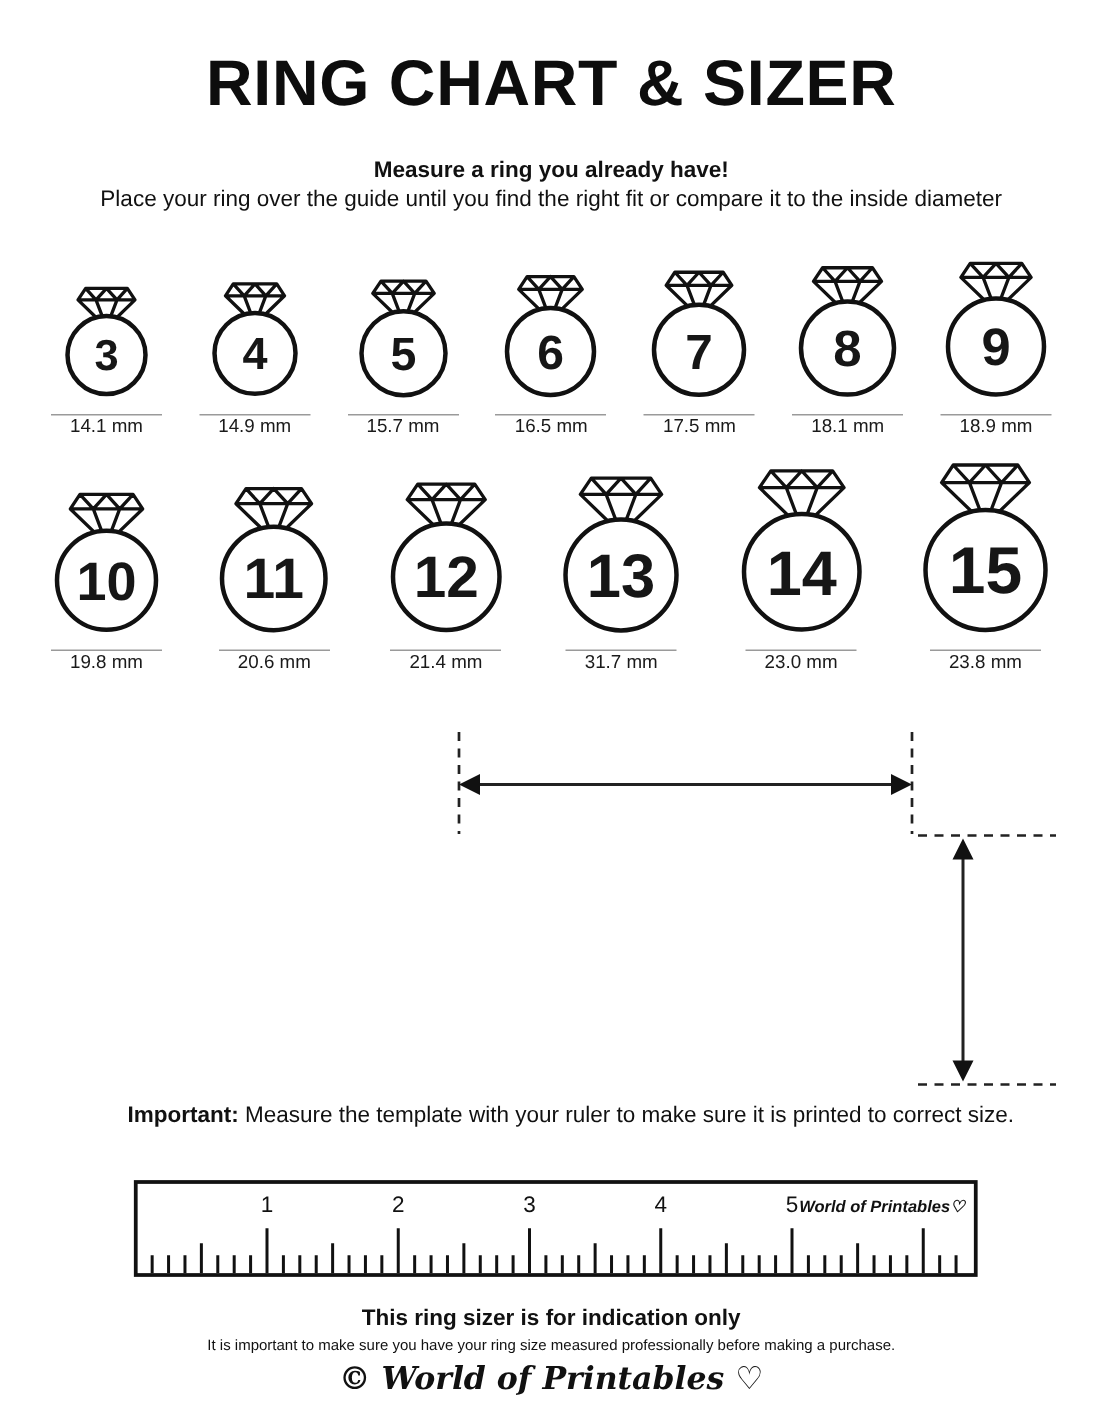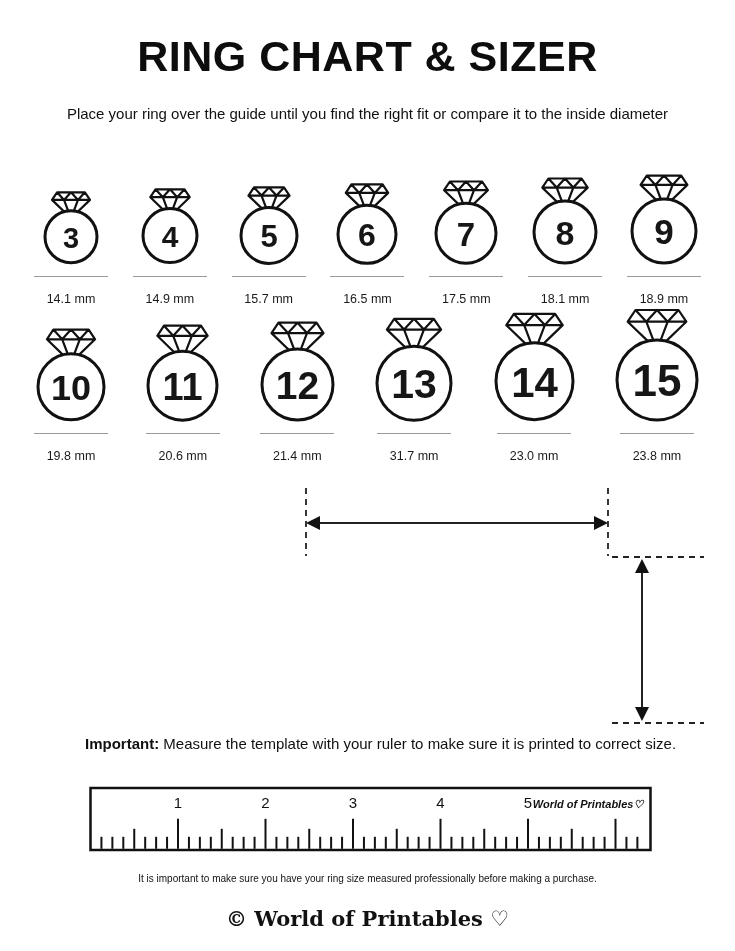--- a/index.html
+++ b/index.html
@@ -15,46 +15,47 @@
   .intro .headline{font-size:15px;font-weight:700;}
   .intro .body{font-size:15px;}
   .ring-row{
     position:absolute;left:34px;width:667px;display:flex;
     justify-content:space-between;align-items:flex-end;
   }
   #ring-row-1{top:172px;}
   #ring-row-2{top:306px;}
   .ring-cell{display:flex;flex-direction:column;align-items:center;}
   .ring-underline{border-top:1.5px solid #9a9a9a;margin-top:9px;}
-  .ring-mm{font-size:12.5px;margin-top:15px;color:#1a1a1a;}
+  .ring-mm{font-size:12.5px;margin-top:0;color:#1a1a1a;}
   .sizer-section{position:absolute;top:480px;left:0;width:735px;height:255px;}
   .sizer-guides{position:absolute;top:0;left:0;}
   .important-line{position:absolute;top:735px;left:85px;font-size:15px;}
   .important-line b{font-weight:700;}
   .ruler-section{position:absolute;top:784px;left:0;width:735px;height:80px;}
   .ruler-brand{
     position:absolute;top:14px;left:528px;width:120px;text-align:center;
     font-family:Liberation Sans, sans-serif;font-style:italic;font-size:11px;font-weight:700;
   }
   .footer{position:absolute;top:869px;left:0;width:100%;text-align:center;line-height:19px;}
   .footer .headline{font-size:15px;font-weight:700;}
   .footer .body{font-size:10px;}
   .footer-brand{
     position:absolute;top:906px;left:0;width:100%;text-align:center;
-    font-family:"DejaVu Serif", serif;font-size:21px;font-weight:700;
+    font-family:"DejaVu Serif", serif;font-style:italic;font-size:21px;font-weight:700;
   }
 </style>
 </head>
 <body>
 
 <div class="page">
 
   <div class="page-title">RING CHART &amp; SIZER</div>
 
   <div class="intro">
+    <div class="headline">Measure a ring you already have!</div>
     <div class="body">Place your ring over the guide until you find the right fit or compare it to the inside diameter</div>
   </div>
 
   <div class="ring-row" id="ring-row-1">
       <div class="ring-cell">
         <svg width="60" height="77.7136" viewBox="0 0 60 77.7136">
           <path d="M 16.1,3.3 L 43.9,3.3 L 49.0,10.9 L 30.0,29.3 L 11.0,10.9 Z M 16.1,3.3 L 23.0,10.9 L 30.0,3.3 L 37.0,10.9 L 43.9,3.3 M 11.0,10.9 L 49.0,10.9 M 23.0,10.9 L 30.0,29.3 M 37.0,10.9 L 30.0,29.3" fill="none" stroke="#111" stroke-width="2.2" stroke-linejoin="round"></path>
           <circle cx="30" cy="47.7136" r="26" fill="#fff" stroke="#111" stroke-width="3"></circle>
           <text x="30" y="48.7136" text-anchor="middle" dominant-baseline="central" font-size="29" font-weight="600" font-family="Liberation Sans, sans-serif" fill="#161616">3</text>
         </svg>
@@ -254,17 +255,18 @@
         <text x="178" y="24" text-anchor="middle" font-size="15" font-family="Liberation Sans, sans-serif" fill="#111">1</text>
         <text x="265.5" y="24" text-anchor="middle" font-size="15" font-family="Liberation Sans, sans-serif" fill="#111">2</text>
         <text x="353" y="24" text-anchor="middle" font-size="15" font-family="Liberation Sans, sans-serif" fill="#111">3</text>
         <text x="440.5" y="24" text-anchor="middle" font-size="15" font-family="Liberation Sans, sans-serif" fill="#111">4</text>
         <text x="528" y="24" text-anchor="middle" font-size="15" font-family="Liberation Sans, sans-serif" fill="#111">5</text>
       </svg>
     <div class="ruler-brand">World of Printables♡</div>
   </div>
 
   <div class="footer">
+    <div class="headline">This ring sizer is for indication only</div>
     <div class="body">It is important to make sure you have your ring size measured professionally before making a purchase.</div>
   </div>
   <div class="footer-brand">© World of Printables ♡</div>
 
 </div>
 
 </body></html>

